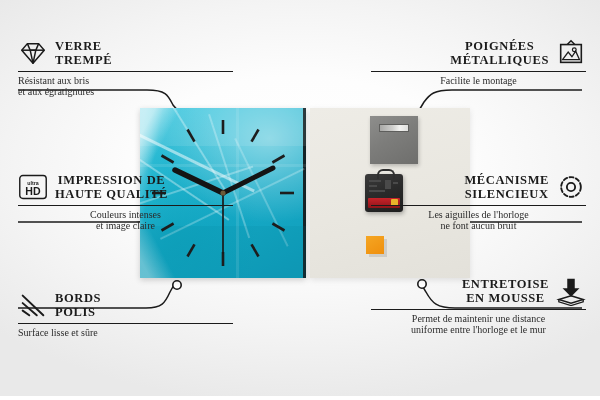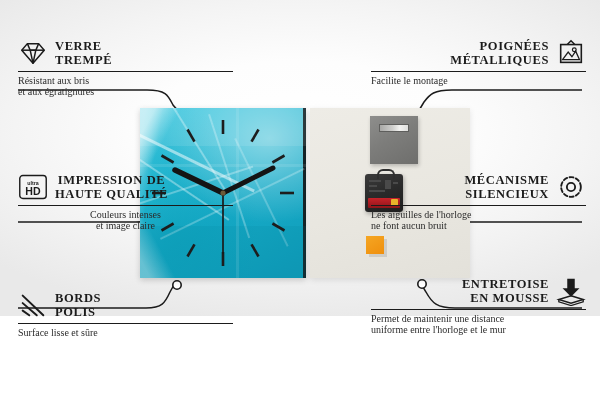--- a/index.html
+++ b/index.html
@@ -2,41 +2,41 @@
 <html><head>
 <meta charset="utf-8">
 <style>
   html,body{margin:0;padding:0;}
   body{
     width:600px;height:400px;overflow:hidden;
     font-family:"Liberation Serif",serif;
     background:#ffffff;
   }
   #stage{
-    position:relative;width:600px;height:316px;
+    position:relative;width:600px;height:396px;
     background:
       radial-gradient(ellipse 70% 60% at 50% 42%, #ffffff 0%, #fdfdfd 38%, #f4f4f4 68%, #e9e9e9 100%);
   }
   
   .feat{position:absolute;width:215px;}
   .feat .head{display:flex;align-items:center;gap:7px;}
   .feat.right .head{flex-direction:row;justify-content:flex-end;}
   .ficon{width:30px;height:30px;flex:0 0 30px;display:block;}
   .ttl{
     font-family:"Liberation Serif",serif;
     font-weight:700;font-size:12.5px;line-height:14px;
     letter-spacing:.6px;color:#1b1b1b;text-transform:uppercase;
   }
-  .feat.right .ttl{text-align:right;}
+  .feat.right .ttl{text-align:center;}
   .rule{height:1.4px;background:#1b1b1b;margin-top:3px;}
   .sub{
     font-family:"Liberation Serif",serif;
     font-size:10px;line-height:11px;color:#2b2b2b;margin-top:3px;
   }
-  .feat.right .sub{text-align:left;}
+  .feat.right .sub{text-align:center;}
   
   #f-glass{left:18px;top:38px;}
   #f-print{left:18px;top:172px;text-align:center;}
   #f-edges{left:18px;top:278px;margin-top:12px;}
   #f-handles{right:14px;top:38px;}
   #f-mech{right:14px;top:172px;}
   #f-foam{right:14px;top:276px;}
   
   #links{position:absolute;left:0;top:0;width:600px;height:400px;}
   

